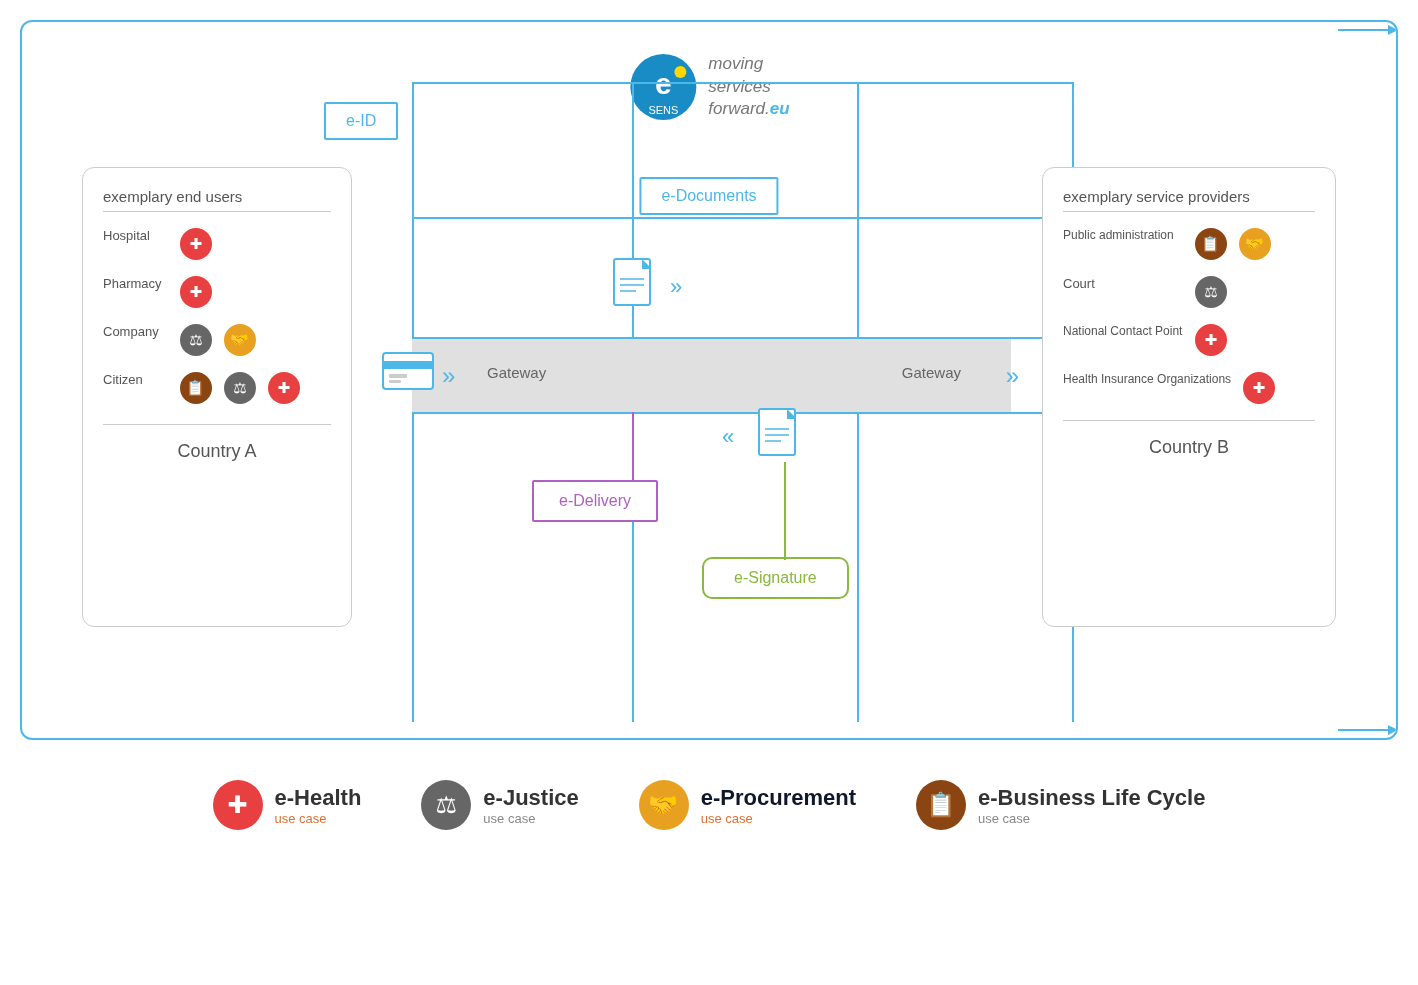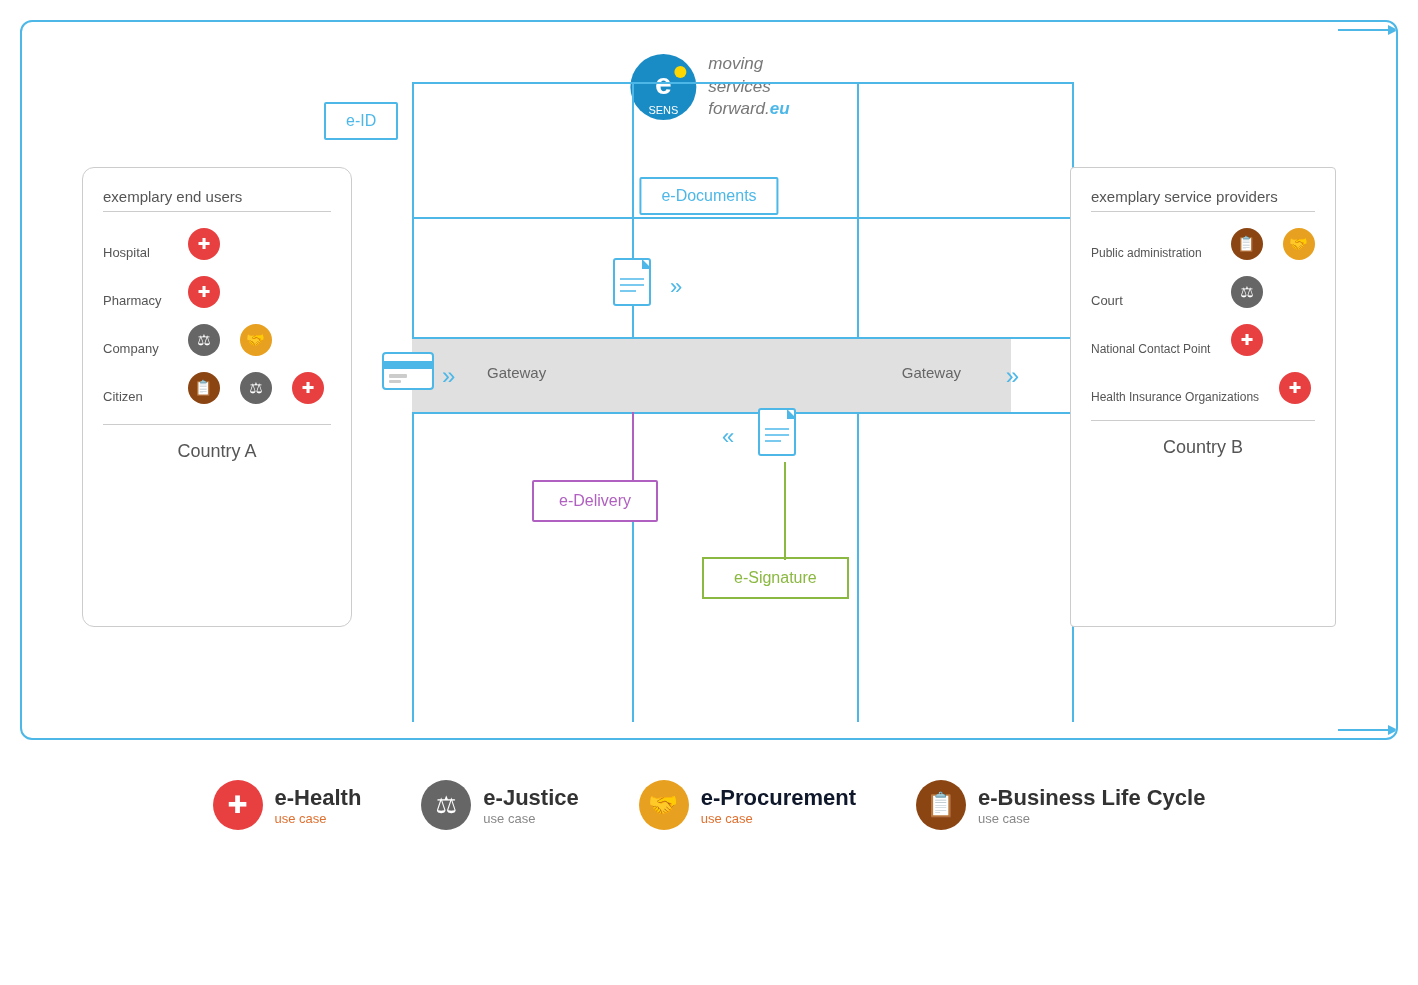--- a/index.html
+++ b/index.html
@@ -78,44 +78,44 @@
       height: 460px;
       border: 1.5px solid #ccc;
       border-radius: 12px;
       background: #fff;
       padding: 20px;
     }
     .country-panel-right {
       position: absolute;
       top: 145px;
       right: 60px;
-      width: 266px;
+      width: 294px;
       height: 460px;
       border: 1.5px solid #ccc;
-      border-radius: 4px;
+      border-radius: 12px;
       background: #fff;
       padding: 20px;
     }
 
     .panel-title {
       font-size: 15px;
       color: #555;
       margin-bottom: 6px;
     }
     .panel-divider {
       height: 1px;
       background: #ccc;
       margin-bottom: 16px;
     }
 
     .entity-row {
       display: flex;
-      align-items: flex-end;
+      align-items: flex-start;
       margin-bottom: 16px;
-      gap: 20px;
+      gap: 12px;
     }
     .entity-label {
       font-size: 13px;
       color: #555;
       min-width: 65px;
     }
 
     
     .icon-circle {
       width: 32px;
@@ -290,21 +290,21 @@
     </div>
 
     <div style="position:absolute;top:402px;left:700px;font-size:22px;color:#4db8e8;letter-spacing:-4px;">«</div>
 
     <div style="position:absolute;top:458px;left:510px;border:2px solid #b060c0;padding:10px 25px;color:#b060c0;font-size:16px;background:#fff;border-radius:2px;">
       <span>e-Delivery</span>
     </div>
 
     <div style="position:absolute;left:610px;top:390px;width:2px;height:70px;background:#b060c0;"></div>
 
-    <div style="position:absolute;top:535px;left:680px;border:2px solid #8ab840;padding:10px 30px;color:#8ab840;font-size:16px;background:#fff;border-radius:0;">
+    <div style="position:absolute;top:535px;left:680px;border:2px solid #8ab840;padding:10px 30px;color:#8ab840;font-size:16px;background:#fff;border-radius:10px;">
       <span>e-Signature</span>
     </div>
 
     <div style="position:absolute;left:762px;top:440px;width:2px;height:98px;background:#8ab840;"></div>
 
     <div class="country-panel-left">
       <div class="panel-title">exemplary end users</div>
       <div class="panel-divider"></div>
 
       <div class="entity-row">

